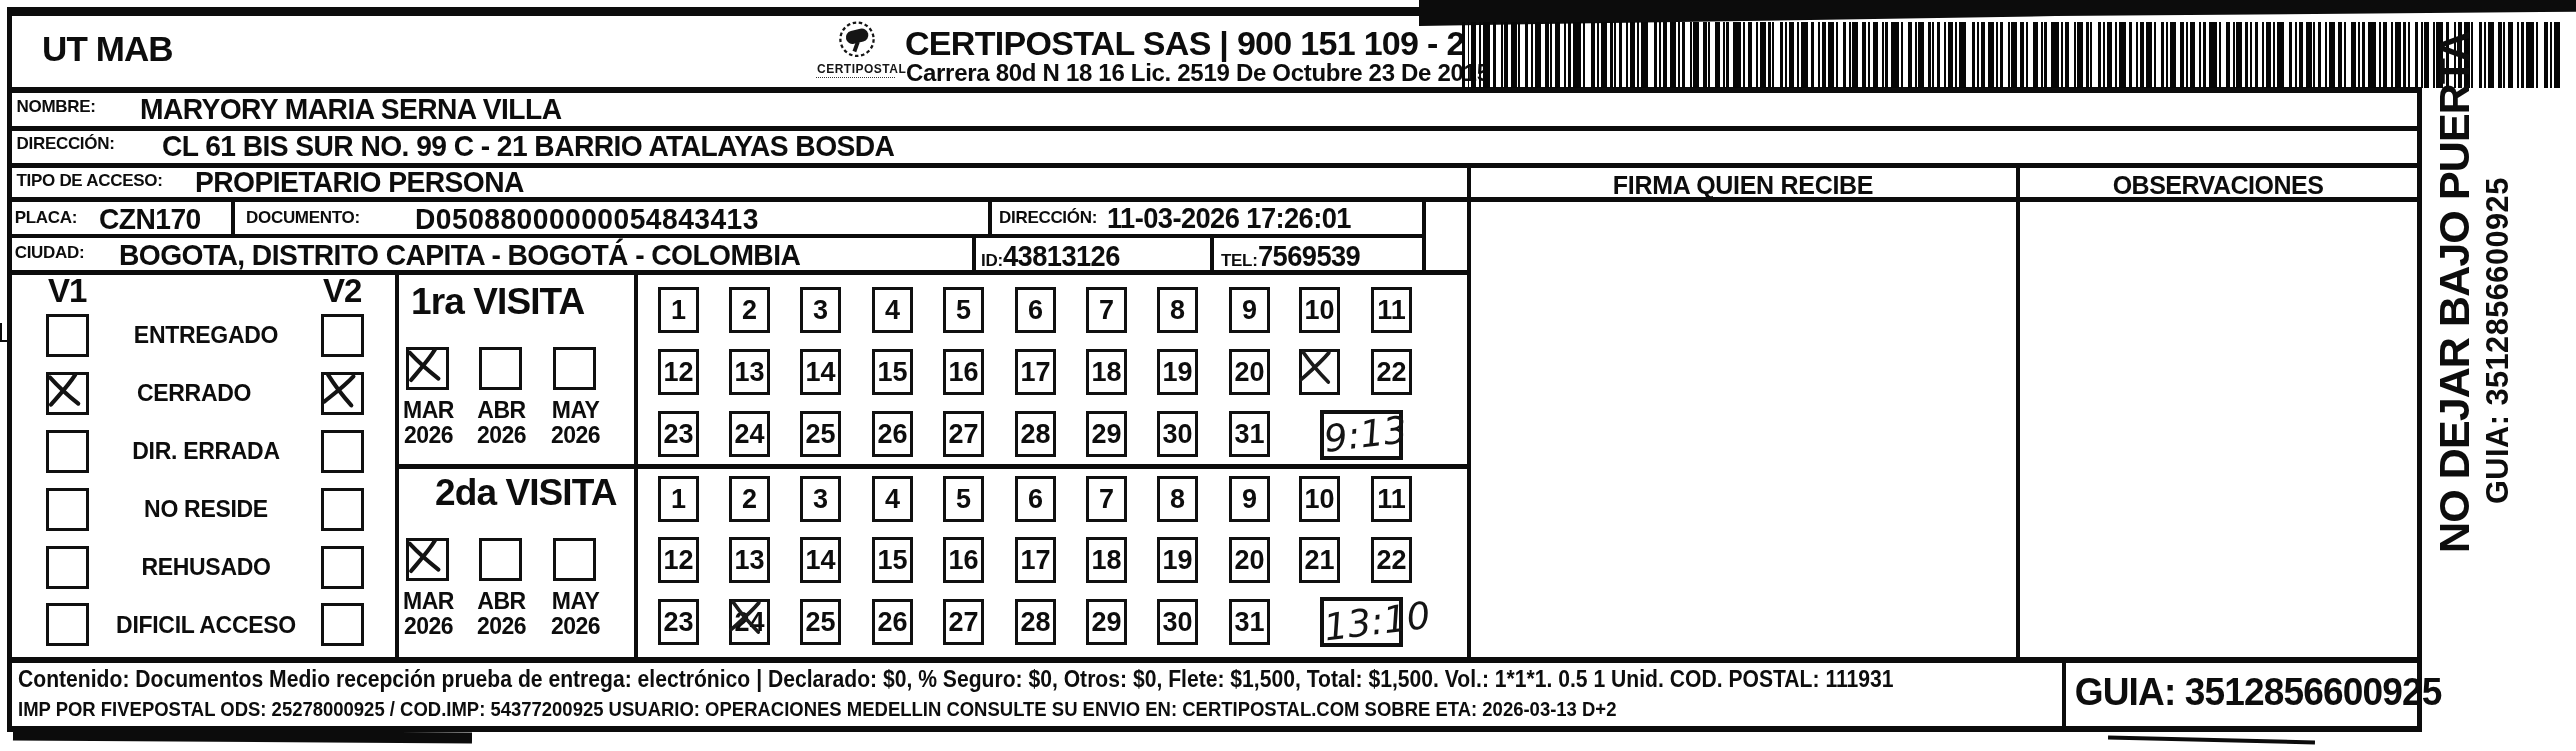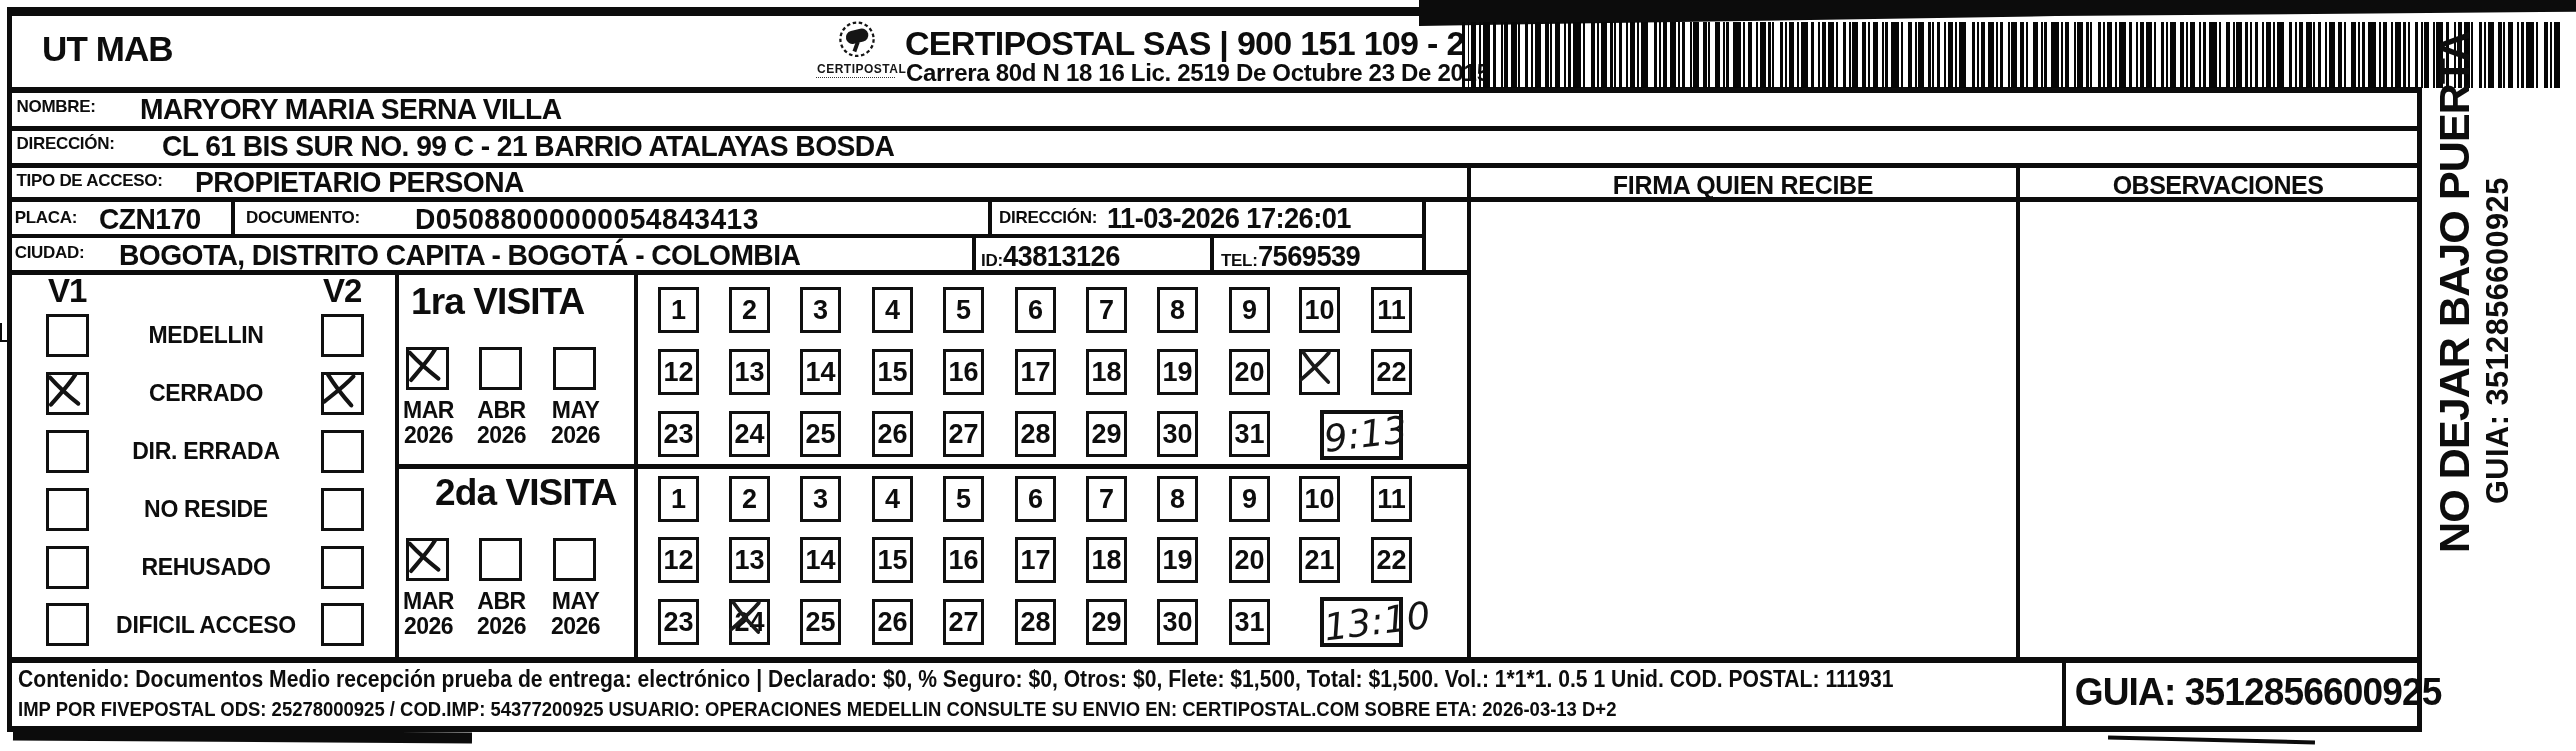--- a/index.html
+++ b/index.html
@@ -289,29 +289,29 @@
 
   <div class="abs center" style="left:2019px;top:171px;width:398px;font-weight:700;font-size:25px;letter-spacing:-0.5px;">OBSERVACIONES</div>
   <div class="abs center" style="left:1470px;top:171px;width:546px;font-weight:700;font-size:25px;letter-spacing:-0.3px;">FIRMA QUIEN RECIBE</div>
   <div class="abs" style="left:1470px;top:201px;width:544px;height:456px;"></div>
   <div class="abs" style="left:2019px;top:201px;width:396px;height:456px;"></div>
 
   <div class="abs title" style="left:48px;top:272px;font-size:33px;">V1</div>
   <div class="abs title" style="left:323px;top:272px;font-size:33px;">V2</div>
   <div id="status-rows">
       <div class="cb" style="left:46px;top:314px"></div>
-     <div class="statuslbl" style="left:92px;top:322px">MEDELLIN</div>
+     <div class="statuslbl" style="left:92px;top:322px">ENTREGADO</div>
      <div class="cb" style="left:321px;top:314px"></div>
       <div class="cb" style="left:46px;top:372px">
         <svg style="transform:rotate(-4deg)" viewBox="0 0 56 56" width="51" height="51">
   <path d="M10 9 C 17 18, 27 29, 39 40"></path>
           <path d="M38 8 C 30 19, 18 30, 9 39"></path>
         </svg>
       </div>
-     <div class="statuslbl" style="left:92px;top:380px">CERRADO</div>
+     <div class="statuslbl" style="left:80px;top:380px">CERRADO</div>
      <div class="cb" style="left:321px;top:372px">
         <svg style="transform:rotate(6deg)" viewBox="0 0 56 56" width="51" height="51">
   <path d="M10 9 C 17 18, 27 29, 39 40"></path>
           <path d="M38 8 C 30 19, 18 30, 9 39"></path>
         </svg>
       </div>
       <div class="cb" style="left:46px;top:430px"></div>
      <div class="statuslbl" style="left:92px;top:438px">DIR. ERRADA</div>
      <div class="cb" style="left:321px;top:430px"></div>
       <div class="cb" style="left:46px;top:488px"></div>

